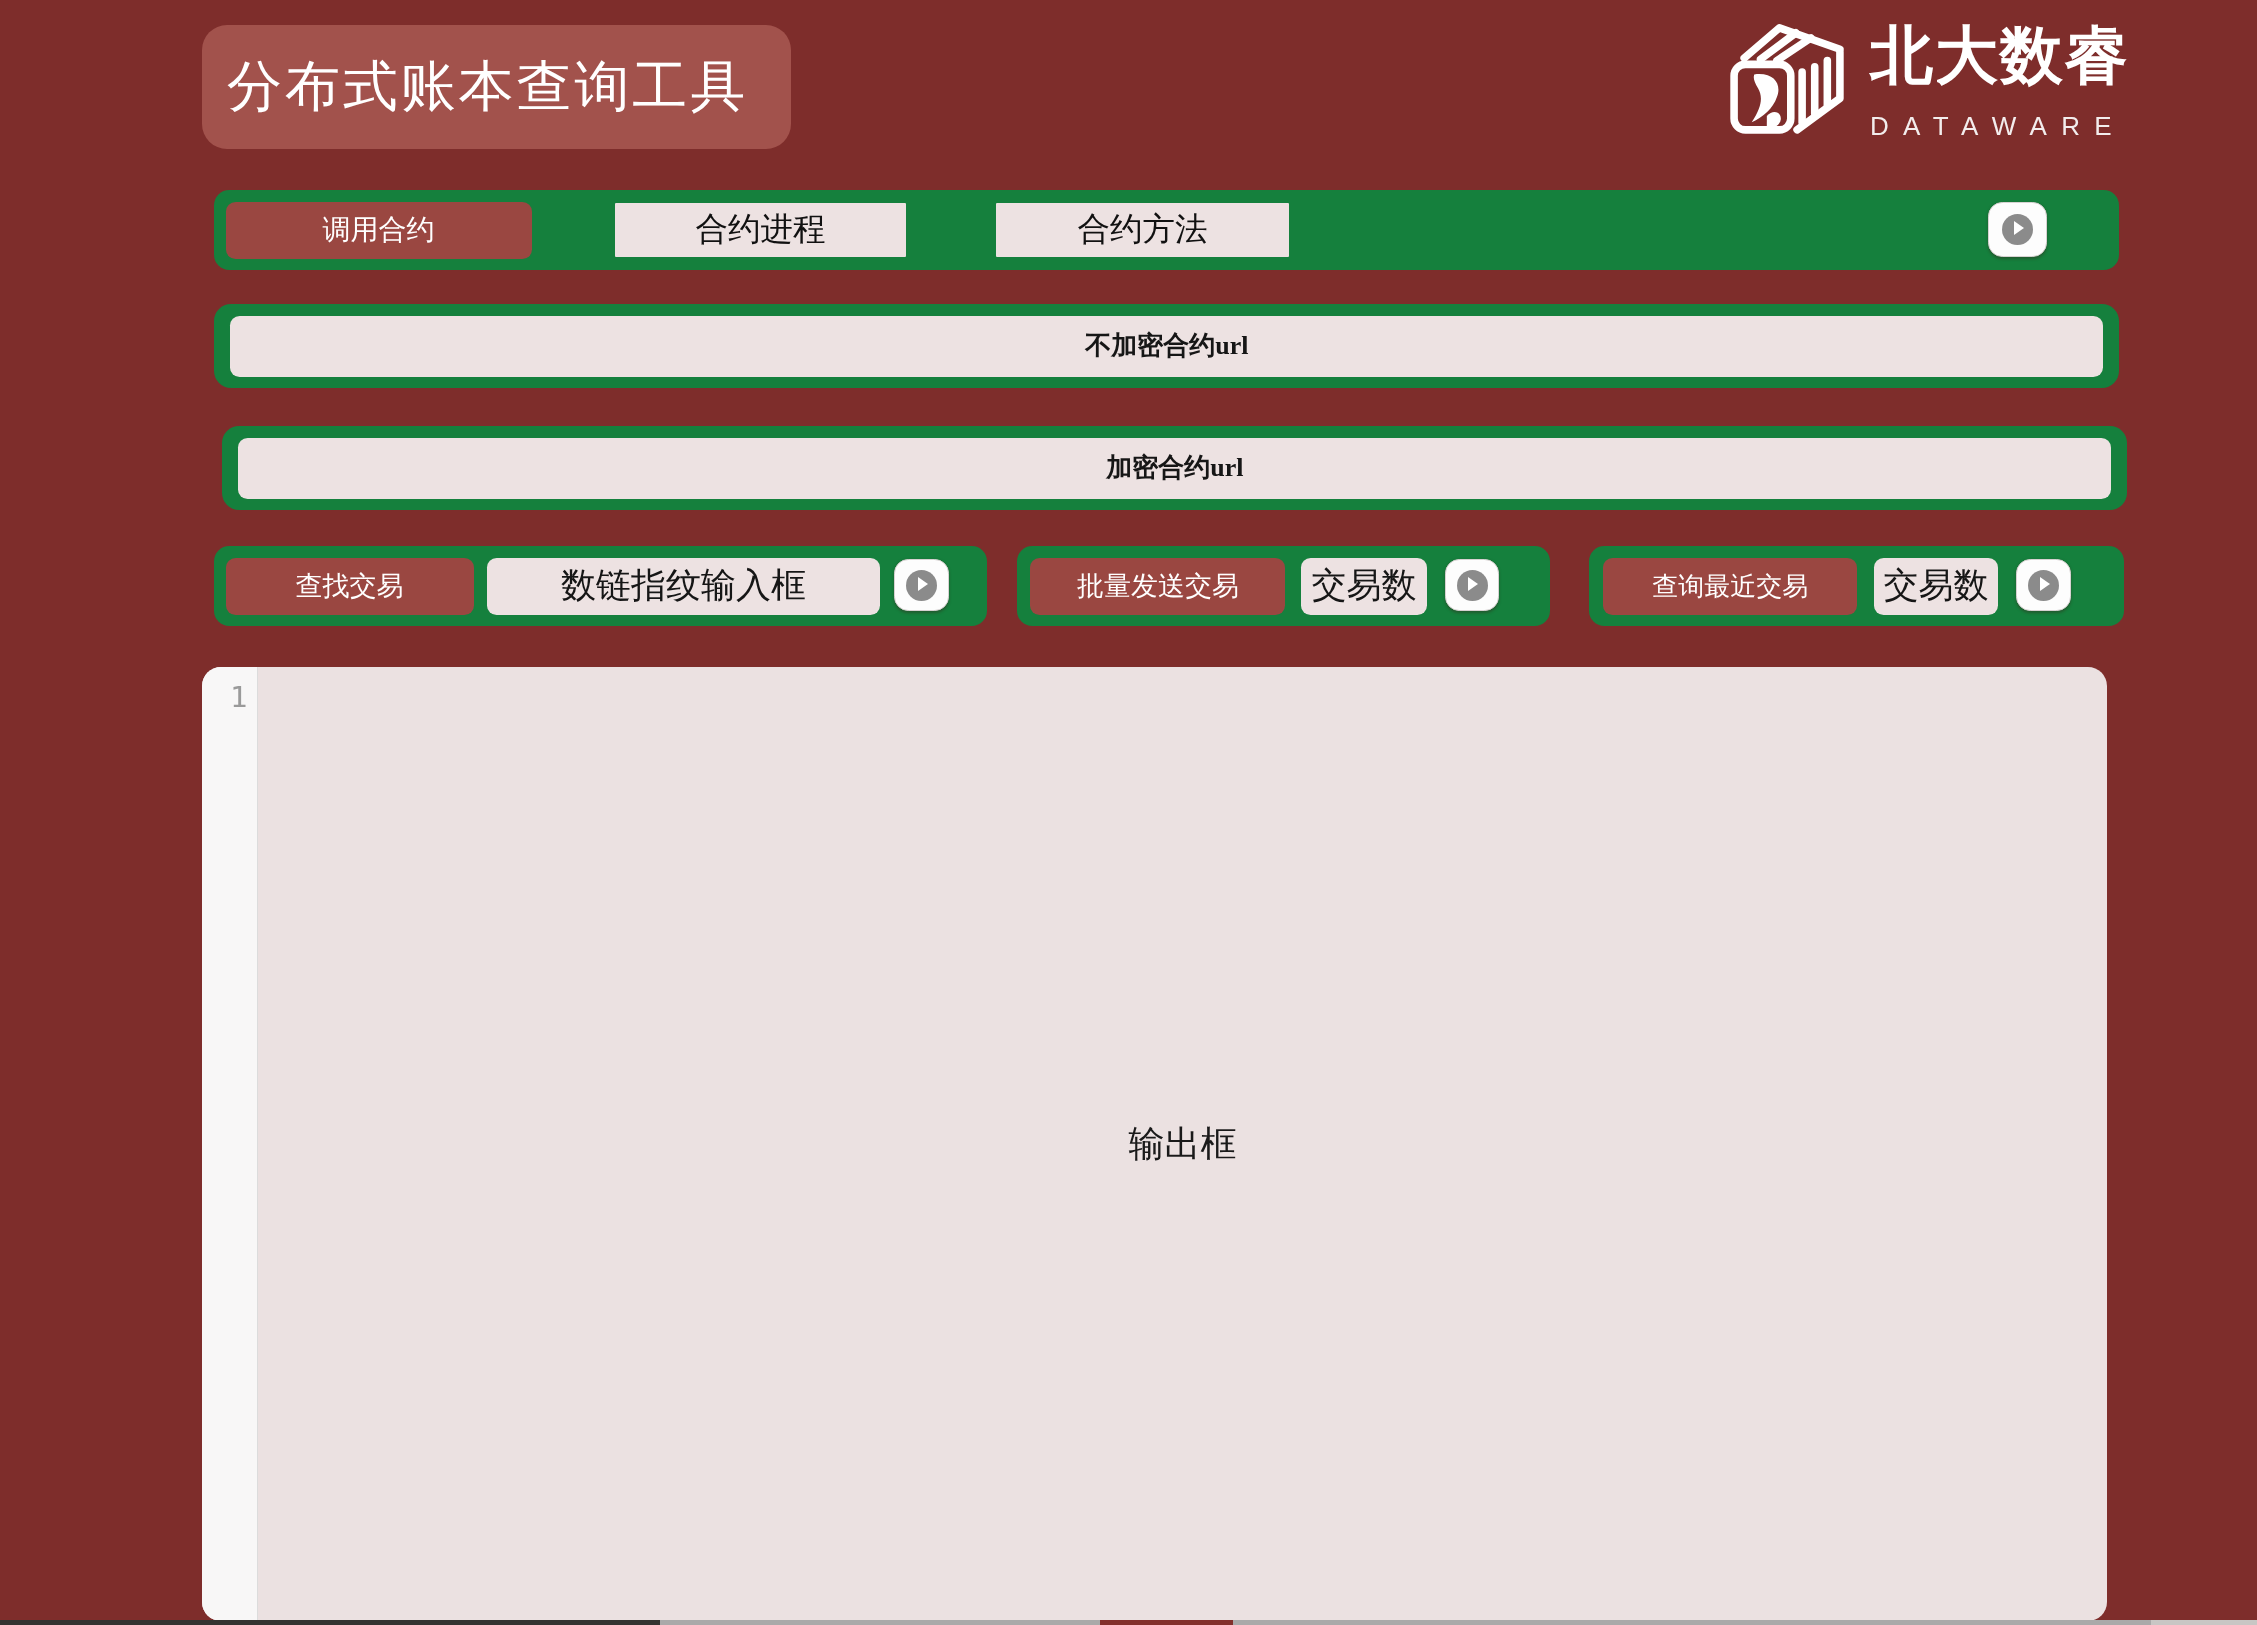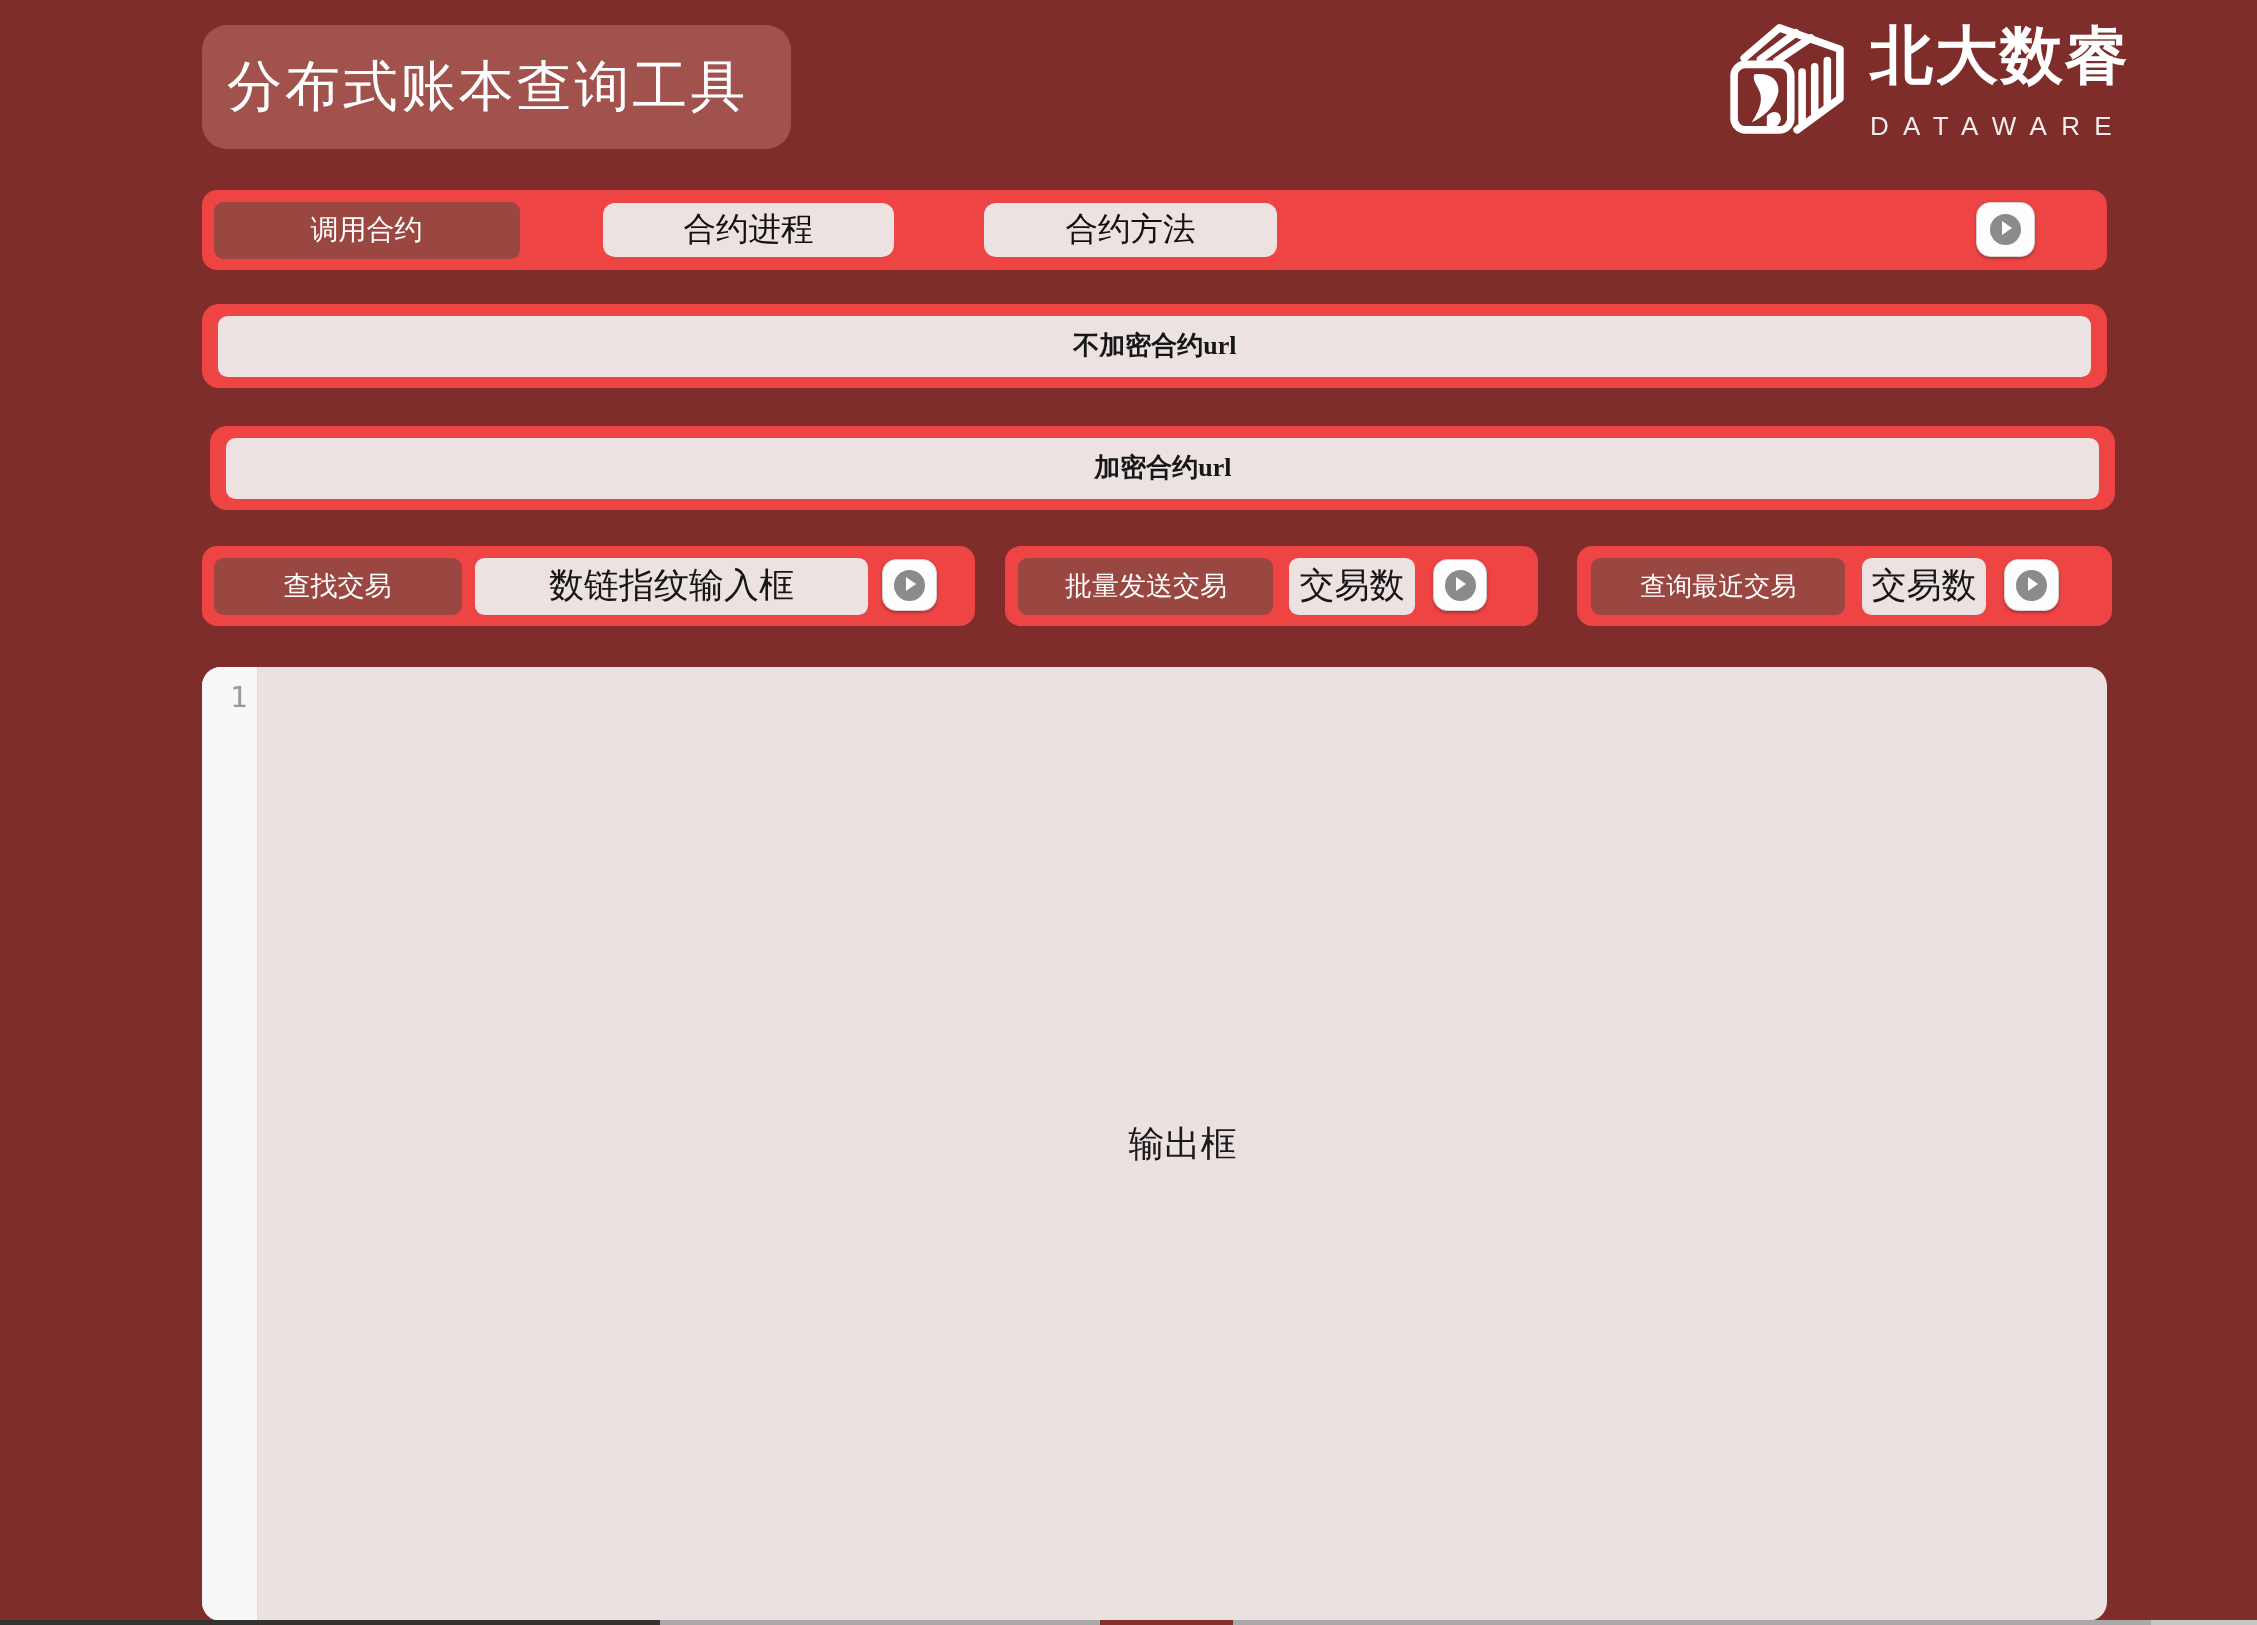--- a/index.html
+++ b/index.html
@@ -31,32 +31,32 @@
     color:#ffffff; font-size:63px; font-weight:bold;
     letter-spacing:1.9px; line-height:1.05; white-space:nowrap;
   }
   .logo-en {
     color:#f3eded; font-size:26px; letter-spacing:14.3px;
     margin-top:7.6px; white-space:nowrap;
   }
 
   
   .bar {
-    position:absolute; background:#ef4444; border-radius:15.3px;
+    position:absolute; background:#15803d; border-radius:15.3px;margin-left:12px;
   }
   .btn-dark {
     position:absolute; background:#9a4741; border:none;
     border-radius:9.6px; color:#ffffff;
     font-family:"Liberation Sans", sans-serif;
     display:flex; align-items:center; justify-content:center;
     cursor:pointer; white-space:nowrap;
   }
   .btn-light {
     position:absolute; background:#ede2e2; border:none;
-    border-radius:12px; color:#111111;
+    border-radius:1px; color:#111111;
     font-family:Liberation Mono, monospace;
     display:flex; align-items:center; justify-content:center;
     cursor:pointer; white-space:nowrap;
   }
   .input-light {
     position:absolute; background:#ede2e2; border:none;
     border-radius:9.6px; color:#111111; text-align:center;
     font-family:"Liberation Serif", serif; outline:none;
   }
   .input-light::placeholder { color:#161616; opacity:1; }

